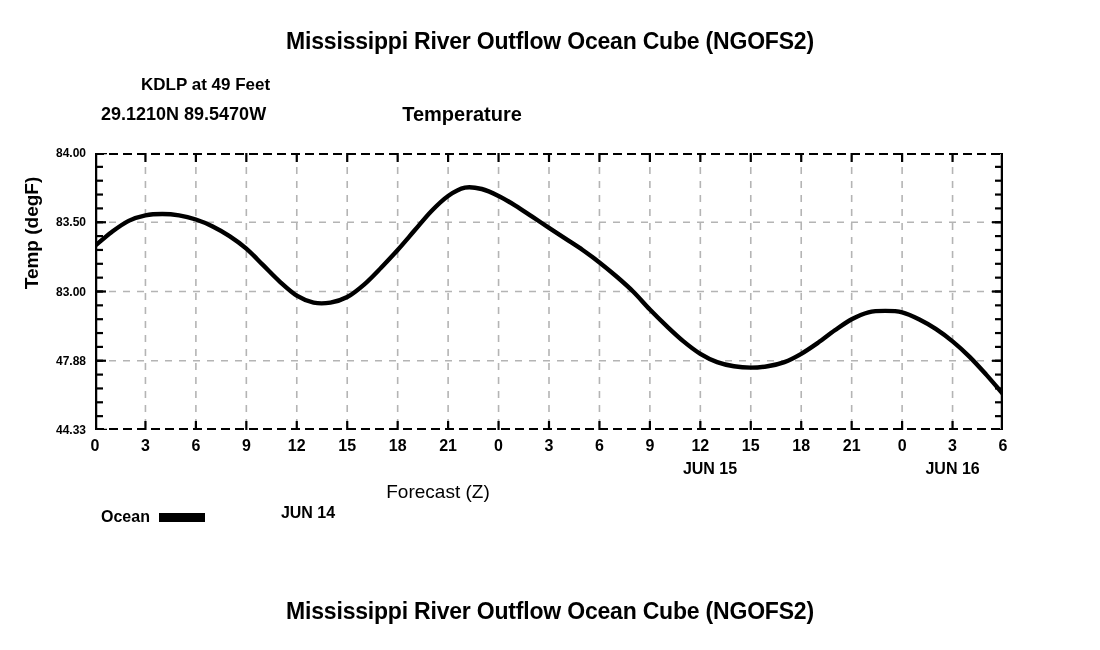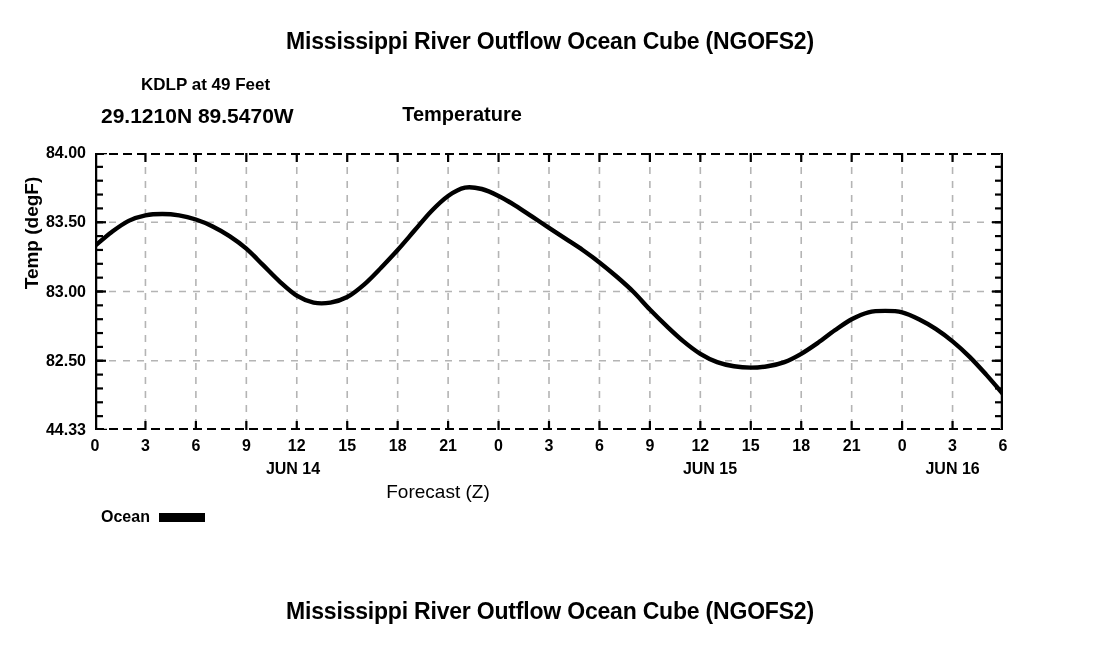--- a/index.html
+++ b/index.html
@@ -44,21 +44,21 @@
     left: 101px;
     top: 75px;
     font-size: 17px;
     font-weight: bold;
     margin-left: 40px;
   }
   .hdr-coords {
     position: absolute;
     left: 101px;
     top: 104px;
-    font-size: 21px;
+    font-size: 18px;
     font-weight: bold;
   }
   .hdr-variable {
     position: absolute;
     left: 0;
     top: 103px;
     width: 924px;
     text-align: center;
     font-size: 20px;
     font-weight: bold;
@@ -98,21 +98,21 @@
     height: 277px;
   }
   .plot-svg {
     position: absolute;
     left: 0;
     top: 0;
   }
   .ytick-label {
     position: absolute;
     right: 1014px;
-    font-size: 16px;
+    font-size: 12px;
     font-weight: bold;
     text-align: right;
     white-space: nowrap;
     transform: translateY(-50%);
   }
   .xtick-label {
     position: absolute;
     top: 437px;
     font-size: 16px;
     font-weight: bold;
@@ -276,21 +276,21 @@
         <line x1="908" y1="277" x2="908" y2="268" stroke="#000000" stroke-width="2.2"></line>
         <line x1="908" y1="0" x2="908" y2="9" stroke="#000000" stroke-width="2.2"></line>
         <path d="M 0.00 92.80 C 2.80 90.49, 11.21 83.10, 16.81 78.94 C 22.42 74.79, 28.02 70.63, 33.63 67.86 C 39.23 65.09, 44.84 63.48, 50.44 62.33 C 56.05 61.17, 61.65 60.94, 67.26 60.94 C 72.86 60.94, 78.47 61.40, 84.07 62.33 C 89.68 63.25, 95.28 64.63, 100.89 66.48 C 106.49 68.33, 112.10 70.64, 117.70 73.41 C 123.31 76.17, 128.91 79.41, 134.52 83.10 C 140.12 86.79, 145.73 90.72, 151.33 95.56 C 156.94 100.41, 162.54 106.65, 168.15 112.19 C 173.75 117.73, 179.36 123.73, 184.96 128.81 C 190.57 133.88, 196.17 139.19, 201.78 142.66 C 207.38 146.12, 212.99 148.43, 218.59 149.58 C 224.20 150.73, 229.80 150.50, 235.41 149.58 C 241.01 148.66, 246.62 147.04, 252.22 144.04 C 257.83 141.04, 263.43 136.42, 269.04 131.58 C 274.64 126.73, 280.25 120.73, 285.85 114.95 C 291.46 109.18, 297.06 103.18, 302.67 96.95 C 308.27 90.72, 313.88 84.02, 319.48 77.56 C 325.09 71.10, 330.69 63.94, 336.30 58.17 C 341.90 52.40, 347.51 46.86, 353.11 42.94 C 358.72 39.01, 364.32 35.78, 369.93 34.63 C 375.53 33.47, 381.14 34.63, 386.74 36.01 C 392.35 37.40, 397.95 40.17, 403.56 42.94 C 409.16 45.71, 414.77 49.17, 420.37 52.63 C 425.98 56.09, 431.58 60.02, 437.19 63.71 C 442.79 67.40, 448.40 71.10, 454.00 74.79 C 459.60 78.48, 465.21 82.18, 470.81 85.87 C 476.42 89.56, 482.02 93.03, 487.63 96.95 C 493.23 100.87, 498.84 105.03, 504.44 109.42 C 510.05 113.80, 515.65 118.42, 521.26 123.27 C 526.86 128.11, 532.47 132.96, 538.07 138.50 C 543.68 144.04, 549.28 150.73, 554.89 156.50 C 560.49 162.28, 566.10 167.82, 571.70 173.13 C 577.31 178.43, 582.91 183.74, 588.52 188.36 C 594.12 192.98, 599.73 197.36, 605.33 200.83 C 610.94 204.29, 616.54 207.06, 622.15 209.14 C 627.75 211.21, 633.36 212.37, 638.96 213.29 C 644.57 214.21, 650.17 214.67, 655.78 214.67 C 661.38 214.67, 666.99 214.21, 672.59 213.29 C 678.20 212.37, 683.80 211.21, 689.41 209.14 C 695.01 207.06, 700.62 204.06, 706.22 200.83 C 711.83 197.59, 717.43 193.67, 723.04 189.75 C 728.64 185.82, 734.25 181.20, 739.85 177.28 C 745.46 173.36, 751.06 169.20, 756.67 166.20 C 762.27 163.20, 767.88 160.66, 773.48 159.28 C 779.09 157.89, 784.69 157.89, 790.30 157.89 C 795.90 157.89, 801.51 157.89, 807.11 159.28 C 812.72 160.66, 818.32 163.43, 823.93 166.20 C 829.53 168.97, 835.14 172.20, 840.74 175.89 C 846.35 179.59, 851.95 183.74, 857.56 188.36 C 863.16 192.98, 868.77 198.05, 874.37 203.59 C 879.98 209.13, 885.58 215.37, 891.19 221.60 C 896.79 227.83, 905.20 237.76, 908.00 240.99" fill="none" stroke="#000000" stroke-width="4.4" stroke-linecap="round" stroke-linejoin="round"></path>
       </svg>
   </div>
 
   <div id="ytick-layer">
       <div class="ytick-label" style="top: 153px;">84.00</div>
       <div class="ytick-label" style="top: 222.25px;">83.50</div>
       <div class="ytick-label" style="top: 291.5px;">83.00</div>
-      <div class="ytick-label" style="top: 360.75px;">82.50</div>
+      <div class="ytick-label" style="top: 360.75px;">47.88</div>
       <div class="ytick-label" style="top: 430px;">44.33</div>
     </div>
   <div id="xtick-layer">
       <div class="xtick-label" style="left: 95px;">0</div>
       <div class="xtick-label" style="left: 145.444px;">3</div>
       <div class="xtick-label" style="left: 195.889px;">6</div>
       <div class="xtick-label" style="left: 246.333px;">9</div>
       <div class="xtick-label" style="left: 296.778px;">12</div>
       <div class="xtick-label" style="left: 347.222px;">15</div>
       <div class="xtick-label" style="left: 397.667px;">18</div>
@@ -301,21 +301,21 @@
       <div class="xtick-label" style="left: 649.889px;">9</div>
       <div class="xtick-label" style="left: 700.333px;">12</div>
       <div class="xtick-label" style="left: 750.778px;">15</div>
       <div class="xtick-label" style="left: 801.222px;">18</div>
       <div class="xtick-label" style="left: 851.667px;">21</div>
       <div class="xtick-label" style="left: 902.111px;">0</div>
       <div class="xtick-label" style="left: 952.556px;">3</div>
       <div class="xtick-label" style="left: 1003px;">6</div>
     </div>
   <div id="xday-layer">
-      <div class="xday-label" style="left: 293px;">JUN 14</div>
+      <div class="xday-label" style="left: 308px; margin-top: 44px;">JUN 14</div>
       <div class="xday-label" style="left: 710px;">JUN 15</div>
       <div class="xday-label" style="left: 952.556px; text-align: right;">JUN 16</div>
     </div>
 
   <div class="legend">
     <span class="legend-text">Ocean</span>
     <span class="legend-swatch" style="background: rgb(0, 0, 0);"></span>
   </div>
 
 </div>

